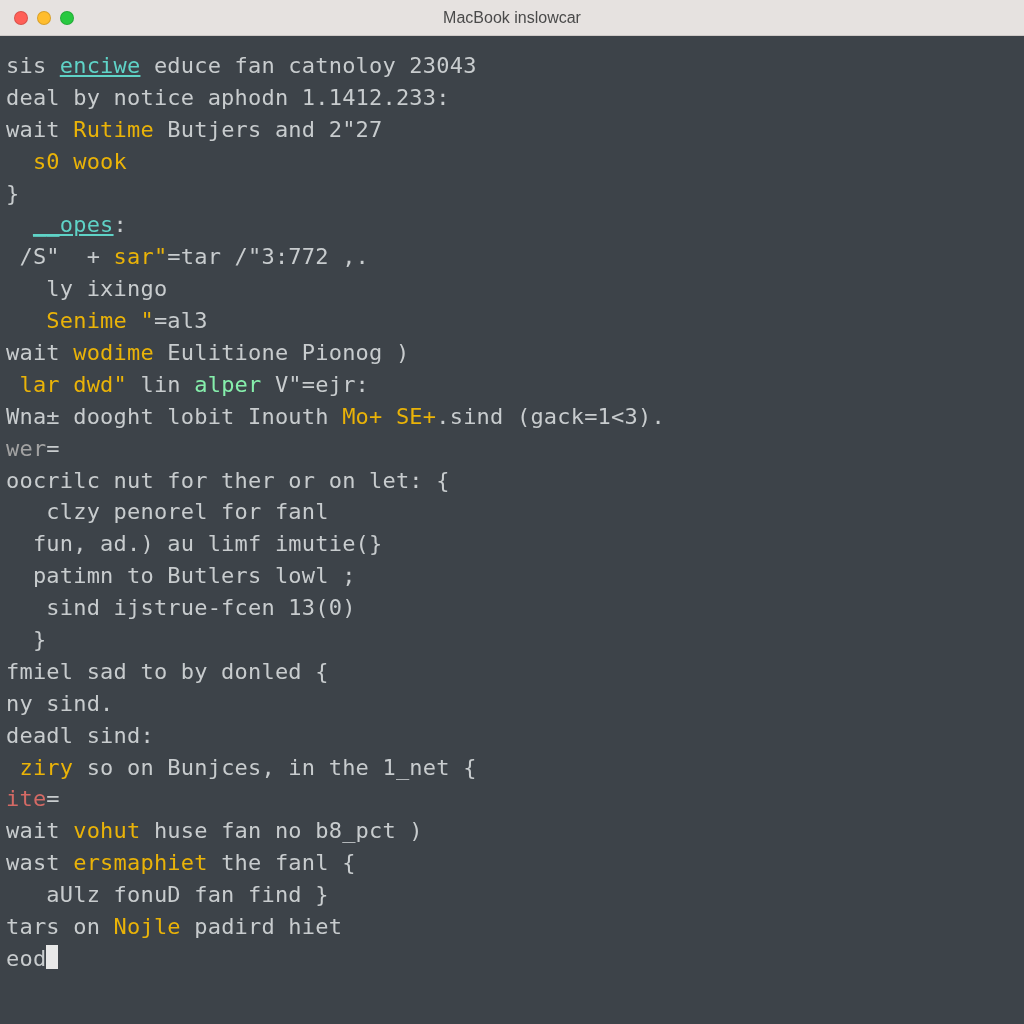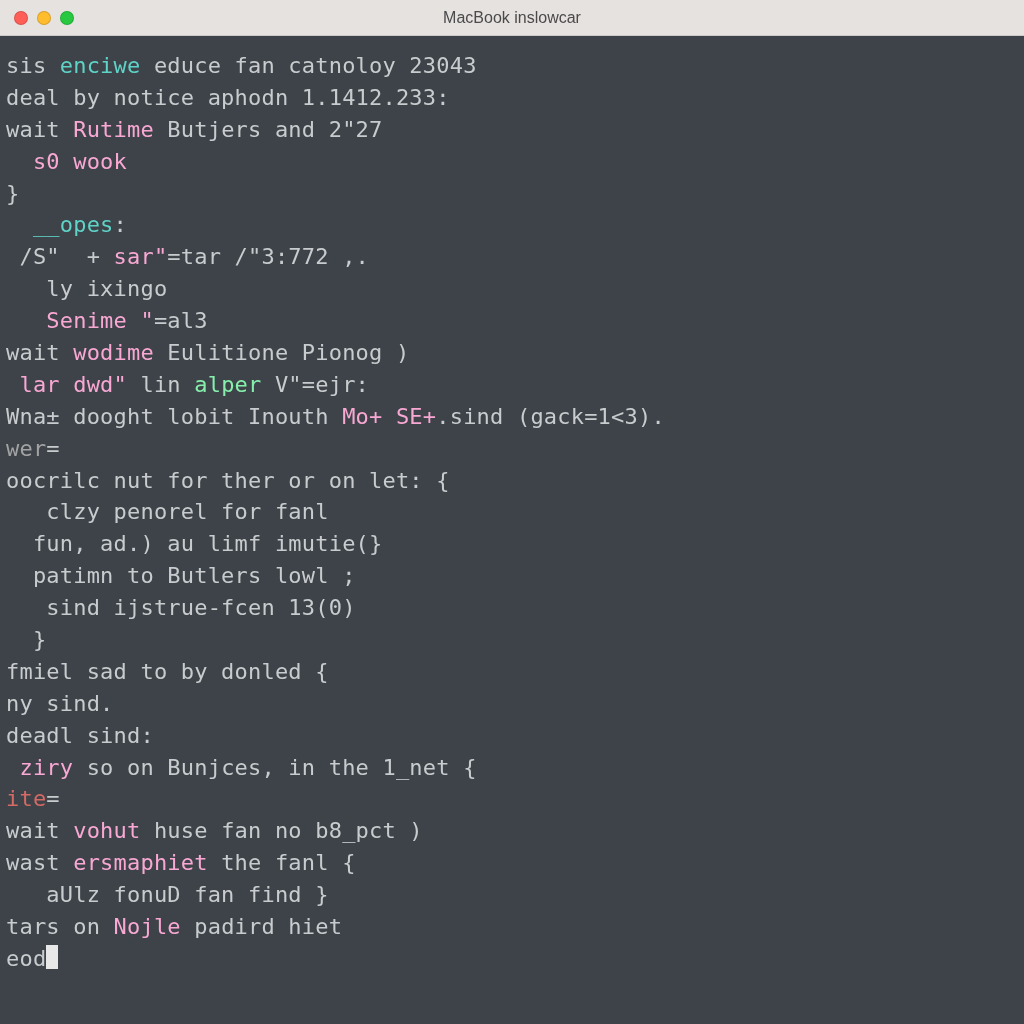--- a/index.html
+++ b/index.html
@@ -45,22 +45,22 @@
     white-space: pre;
     letter-spacing: 0.2px;
   }
   .cursor {
     display: inline-block;
     width: 12px; height: 24px;
     background: #e8e8e8;
     vertical-align: -3px;
   }
   
-  .c-cyan   { color: #5fd3c7; }
-  .c-dim    { color: #f9a8d4; }
+  .c-cyan   { color: #5fd3c7; text-decoration: underline; }
+  .c-dim    { color: #eab308; }
   .c-orange { color: #86efac; text-align: right; }
   .c-red    { color: #d46a65; text-align: center; }
   .c-yellow { color: #a3a3a3; }
 </style>
 </head>
 <body>
 
 <div class="titlebar">
   <div class="traffic-lights">
     <div class="light red"></div>

